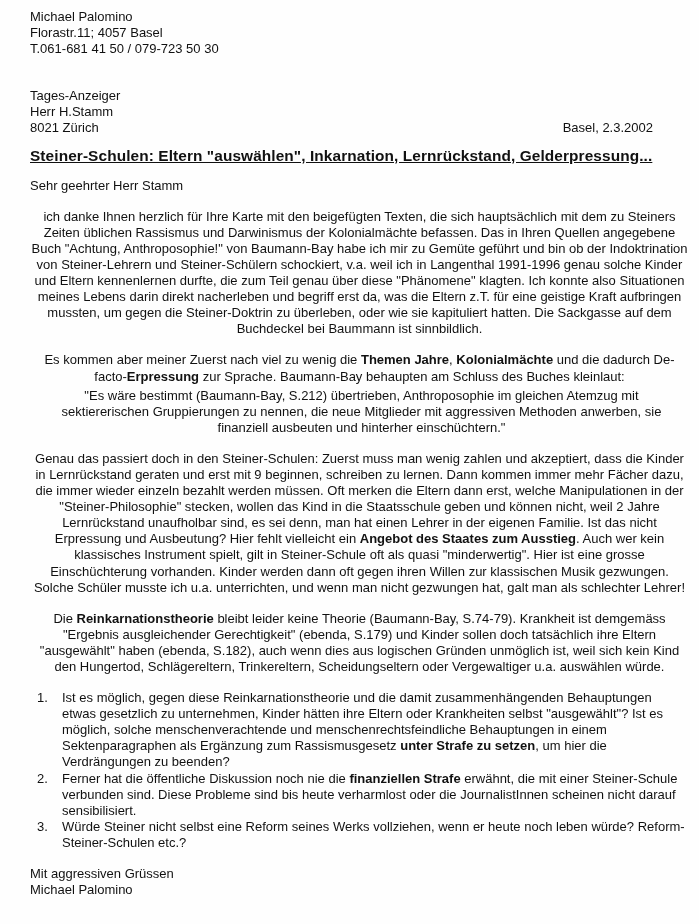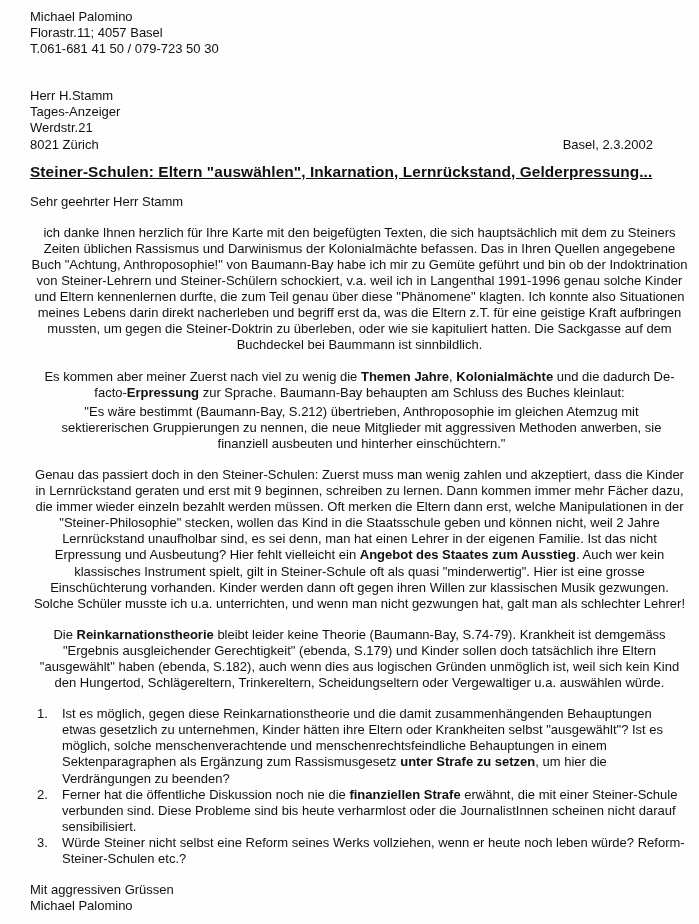--- a/index.html
+++ b/index.html
@@ -46,23 +46,22 @@
 <div class="page">
 
   <div class="sender">
       <div>Michael Palomino</div>
       <div>Florastr.11; 4057 Basel</div>
       <div>T.061-681 41 50 / 079-723 50 30</div>
     </div>
 
   <div class="recipient-row">
     <div>
+        <div>Tages-Anzeiger</div>
         <div>Herr H.Stamm</div>
-        <div>Tages-Anzeiger</div>
-        <div>Werdstr.21</div>
         <div>8021 Zürich</div>
       </div>
     <div class="date">Basel, 2.3.2002</div>
   </div>
 
   <h1 class="title">Steiner-Schulen: Eltern "auswählen", Inkarnation, Lernrückstand, Gelderpressung...</h1>
 
   <p class="salutation">Sehr geehrter Herr Stamm</p>
 
   <div>

